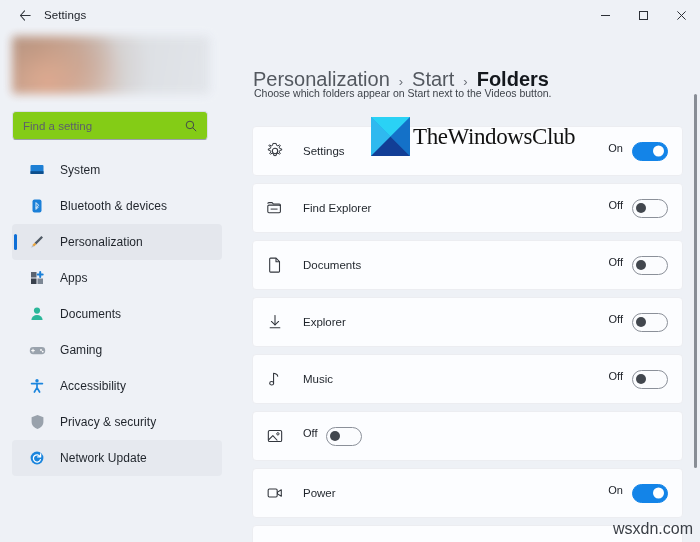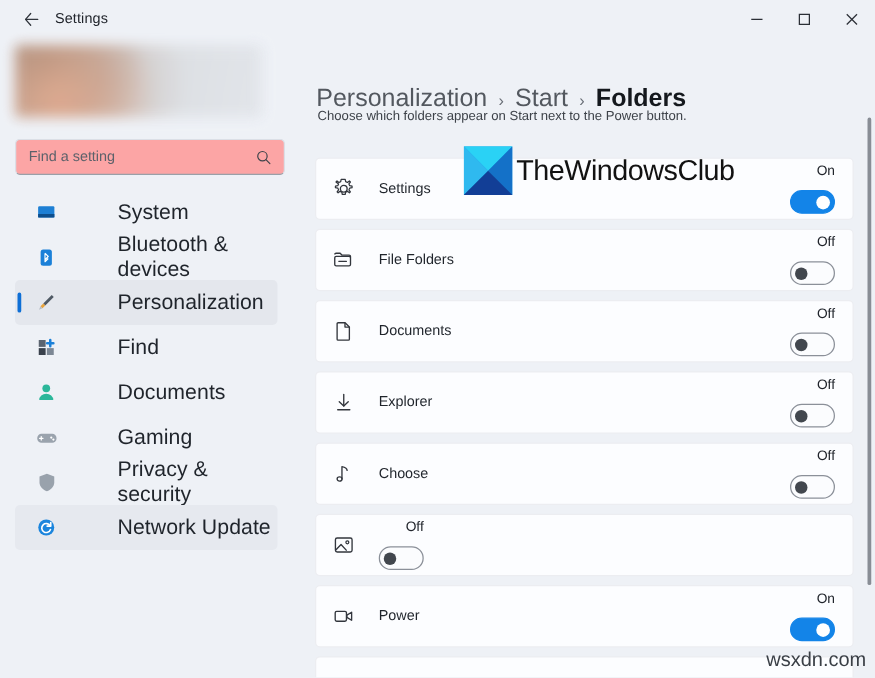--- a/index.html
+++ b/index.html
@@ -56,22 +56,22 @@
     background:
       radial-gradient(circle at 18% 78%, rgba(224,168,140,.95) 0%, rgba(224,168,140,0) 46%),
       radial-gradient(circle at 12% 30%, rgba(150,122,104,.85) 0%, rgba(150,122,104,0) 45%),
       radial-gradient(circle at 30% 55%, rgba(196,170,155,.7) 0%, rgba(196,170,155,0) 55%),
       linear-gradient(100deg, #b9a193 0%, #cbbbb0 16%, #d6d8dc 36%, #dcdfe3 60%, #e2e5ea 100%);
     filter: blur(5px);
     opacity: .96;
   }
   .search-box {
     position: absolute; left: 12px; top: 81px;
-    width: 216px; height: 29px;
-    background: #fca5a5;
+    width: 196px; height: 29px;
+    background: #84cc16;
     border: 1px solid #dbdfe6;
     border-bottom-color: #9aa0a8;
     border-radius: 4px;
     display: flex; align-items: center;
   }
   .search-input {
     border: none; outline: none; background: transparent;
     flex: 1; height: 100%;
     padding-left: 10px;
     font-family: "Liberation Sans", sans-serif;
@@ -94,21 +94,21 @@
   .nav-item .accent {
     position: absolute; left: 2px; top: 10px;
     width: 3px; height: 16px; border-radius: 2px;
     background: #0e6fd6;
   }
   .nav-ico {
     width: 18px; height: 18px; margin-right: 14px;
     display: flex; align-items: center; justify-content: center;
     flex: none;
   }
-  .nav-label { font-size: 17px; color: #1f242b; letter-spacing: .05px; margin-left: 34px; }
+  .nav-label { font-size: 12px; color: #1f242b; letter-spacing: .05px; }
 
   
   .main {
     position: absolute; left: 236px; top: 30px;
     width: 464px; height: 512px;
   }
   .breadcrumb {
     position: absolute; left: 17px; top: 15px;
     display: flex; align-items: baseline; gap: 9px;
     font-size: 20px;
@@ -134,21 +134,21 @@
     border-radius: 4px;
     display: flex; align-items: center;
     padding: 0 14px 0 12px;
   }
   .card-ico {
     width: 20px; height: 20px; margin-right: 18px;
     display: flex; align-items: center; justify-content: center;
     color: #32363d; flex: none;
   }
   .card-label { font-size: 11.5px; color: #1f242b; flex: 1; }
-  .toggle-wrap { display: flex; align-items: flex-end; gap: 9px; flex-direction: column; }
+  .toggle-wrap { display: flex; align-items: flex-start; gap: 9px; }
   .toggle-state { font-size: 11px; color: #20242b; }
   .toggle {
     width: 36px; height: 19px; border-radius: 10px;
     position: relative; flex: none;
   }
   .toggle.on { background: #1384e8; border: 1px solid #1384e8; }
   .toggle.off { background: #fbfcfe; border: 1px solid #8b9099; }
   .knob {
     position: absolute; top: 50%; transform: translateY(-50%);
     border-radius: 50%;
@@ -165,21 +165,21 @@
 
   
   .twc-watermark {
     position: absolute; left: 371px; top: 117px;
     display: flex; align-items: center; gap: 3px;
     z-index: 50;
   }
   .twc-logo { width: 39px; height: 39px; display: block; }
   .twc-text {
     font-size: 23px; color: #121212; letter-spacing: -.4px;
-    font-family: Liberation Sans, sans-serif;
+    font-family: Liberation Serif, serif;
   }
   .wsxdn {
     position: absolute; right: 7px; bottom: 4px;
     font-size: 16px; color: #3a3f46; z-index: 50;
     font-family: "Liberation Sans", sans-serif;
   }
 </style>
 </head>
 <body>
 
@@ -263,21 +263,21 @@
 
       <div class="nav-item">
         <span class="nav-ico">
           <svg width="16" height="16" viewBox="0 0 16 16">
             <rect x="2" y="2" width="5.5" height="5.5" fill="#5b6470"></rect>
             <rect x="2" y="8.5" width="5.5" height="5.5" fill="#39414c"></rect>
             <rect x="8.5" y="8.5" width="5.5" height="5.5" fill="#7c8794"></rect>
             <path d="M11.2 2 v5 M8.7 4.5 h5" stroke="#1b80d8" stroke-width="2" stroke-linecap="round"></path>
           </svg>
         </span>
-        <span class="nav-label">Find</span>
+        <span class="nav-label">Apps</span>
       </div>
 
       <div class="nav-item">
         <span class="nav-ico">
           <svg width="16" height="16" viewBox="0 0 16 16">
             <circle cx="8" cy="4.6" r="3.1" fill="#2bb79a"></circle>
             <path d="M2.4 14 a5.6 5 0 0 1 11.2 0 z" fill="#2bb79a"></path>
           </svg>
         </span>
         <span class="nav-label">Documents</span>
@@ -289,20 +289,30 @@
           <svg width="17" height="13" viewBox="0 0 17 13">
             <rect x="0.8" y="3" width="15.4" height="7.2" rx="3.4" fill="#9aa3ad"></rect>
             <path d="M4 5.2 v2.8 M2.6 6.6 h2.8" stroke="#fff" stroke-width="1" stroke-linecap="round"></path>
             <circle cx="12" cy="6" r="0.9" fill="#fff"></circle>
             <circle cx="13.7" cy="7.6" r="0.9" fill="#fff"></circle>
           </svg>
         </span>
         <span class="nav-label">Gaming</span>
       </div>
 
+      <div class="nav-item">
+        <span class="nav-ico">
+          <svg width="16" height="16" viewBox="0 0 16 16">
+            <circle cx="8" cy="2.7" r="1.7" fill="#1b85dd"></circle>
+            <path d="M2.6 5.6 h10.8" stroke="#1b85dd" stroke-width="1.7" stroke-linecap="round"></path>
+            <path d="M8 5.6 v4 l-2.6 4.4 M8 9.6 l2.6 4.4" stroke="#1b85dd" stroke-width="1.7" fill="none" stroke-linecap="round"></path>
+          </svg>
+        </span>
+        <span class="nav-label">Accessibility</span>
+      </div>
 
       <div class="nav-item">
         <span class="nav-ico">
           <svg width="15" height="16" viewBox="0 0 15 16">
             <path d="M7.5 1 L13.4 3.2 V8 c0 3.6-3 5.8-5.9 7-2.9-1.2-5.9-3.4-5.9-7V3.2z" fill="#99a2ac"></path>
           </svg>
         </span>
         <span class="nav-label">Privacy &amp; security</span>
       </div>
 
@@ -323,21 +333,21 @@
   <div class="main">
 
     <div class="breadcrumb">
       <span class="crumb">Personalization</span>
       <span class="crumb-sep">›</span>
       <span class="crumb">Start</span>
       <span class="crumb-sep">›</span>
       <span class="crumb current">Folders</span>
     </div>
 
-    <div class="subtitle">Choose which folders appear on Start next to the Power button.</div>
+    <div class="subtitle">Choose which folders appear on Start next to the Videos button.</div>
 
     <div class="cards">
 
       <div class="card">
         <span class="card-ico">
           <svg width="18" height="18" viewBox="0 0 20 20">
             <circle cx="10" cy="10" r="3" fill="none" stroke="currentColor" stroke-width="1.2"></circle>
             <path d="M10 1.6 l1.3 0 .4 2.1 1.6.7 1.7-1.3.9.9-1.3 1.7.7 1.6 2.1.4 0 1.3-2.1.4-.7 1.6 1.3 1.7-.9.9-1.7-1.3-1.6.7-.4 2.1-1.3 0-1.3 0-.4-2.1-1.6-.7-1.7 1.3-.9-.9 1.3-1.7-.7-1.6-2.1-.4 0-1.3 2.1-.4.7-1.6L3.1 4l.9-.9 1.7 1.3 1.6-.7.4-2.1z" fill="none" stroke="currentColor" stroke-width="1.1" stroke-linejoin="round"></path>
           </svg>
         </span>
@@ -351,21 +361,21 @@
       </div>
 
       <div class="card">
         <span class="card-ico">
           <svg width="18" height="18" viewBox="0 0 20 20">
             <path d="M2 5.2 a1.2 1.2 0 0 1 1.2-1.2 h3.6 l1.5 1.6 h6.5 a1.2 1.2 0 0 1 1.2 1.2 v1" fill="none" stroke="currentColor" stroke-width="1.2" stroke-linejoin="round"></path>
             <rect x="2" y="6.8" width="14" height="8.4" rx="1.3" fill="none" stroke="currentColor" stroke-width="1.2"></rect>
             <path d="M5.6 11.2 h6.8" stroke="currentColor" stroke-width="1.1" stroke-linecap="round"></path>
           </svg>
         </span>
-        <span class="card-label">File Folders</span>
+        <span class="card-label">Find Explorer</span>
         <span class="toggle-wrap">
           <span class="toggle-state">Off</span>
           <span class="toggle off">
               <span class="knob"></span>
             </span>
         </span>
       </div>
 
       <div class="card">
         <span class="card-ico">
@@ -400,21 +410,21 @@
         </span>
       </div>
 
       <div class="card">
         <span class="card-ico">
           <svg width="18" height="18" viewBox="0 0 20 20">
             <path d="M8.4 14.6 V3.6 c3 .6 4.6 1.8 4.6 3.4" fill="none" stroke="currentColor" stroke-width="1.2" stroke-linecap="round" stroke-linejoin="round"></path>
             <ellipse cx="6.3" cy="14.7" rx="2.2" ry="1.9" fill="none" stroke="currentColor" stroke-width="1.2"></ellipse>
           </svg>
         </span>
-        <span class="card-label">Choose</span>
+        <span class="card-label">Music</span>
         <span class="toggle-wrap">
           <span class="toggle-state">Off</span>
           <span class="toggle off">
               <span class="knob"></span>
             </span>
         </span>
       </div>
 
       <div class="card">
         <span class="card-ico">

